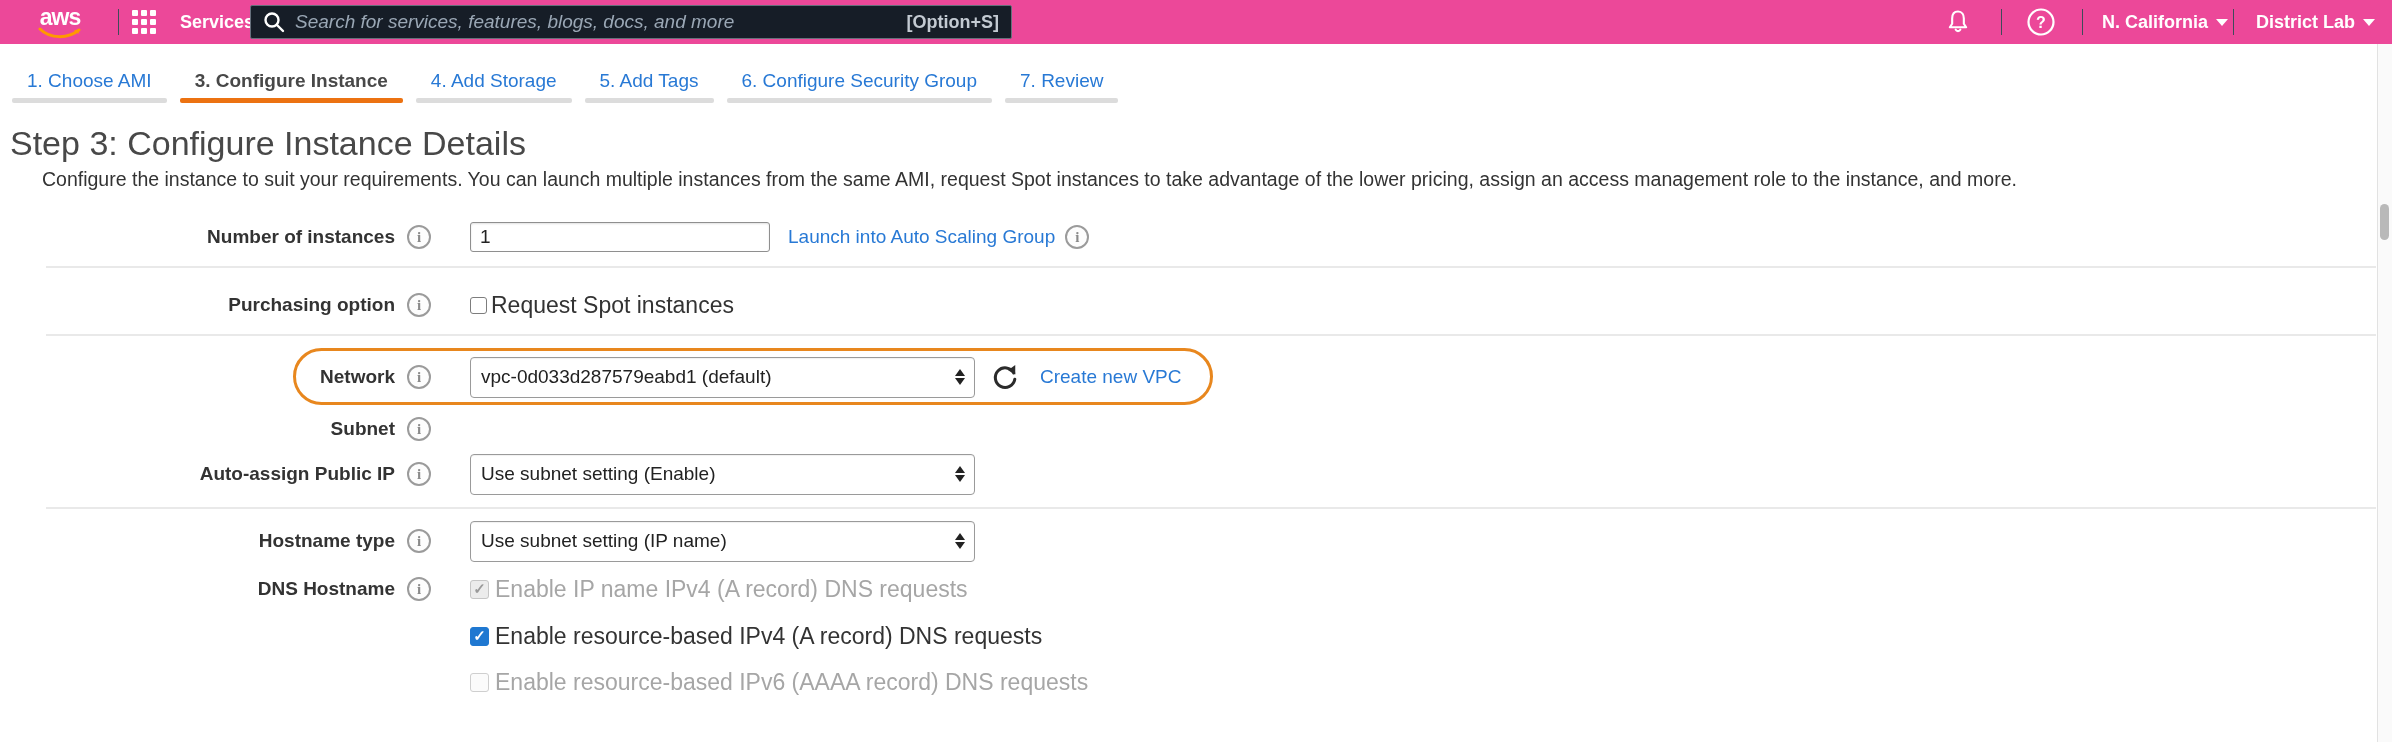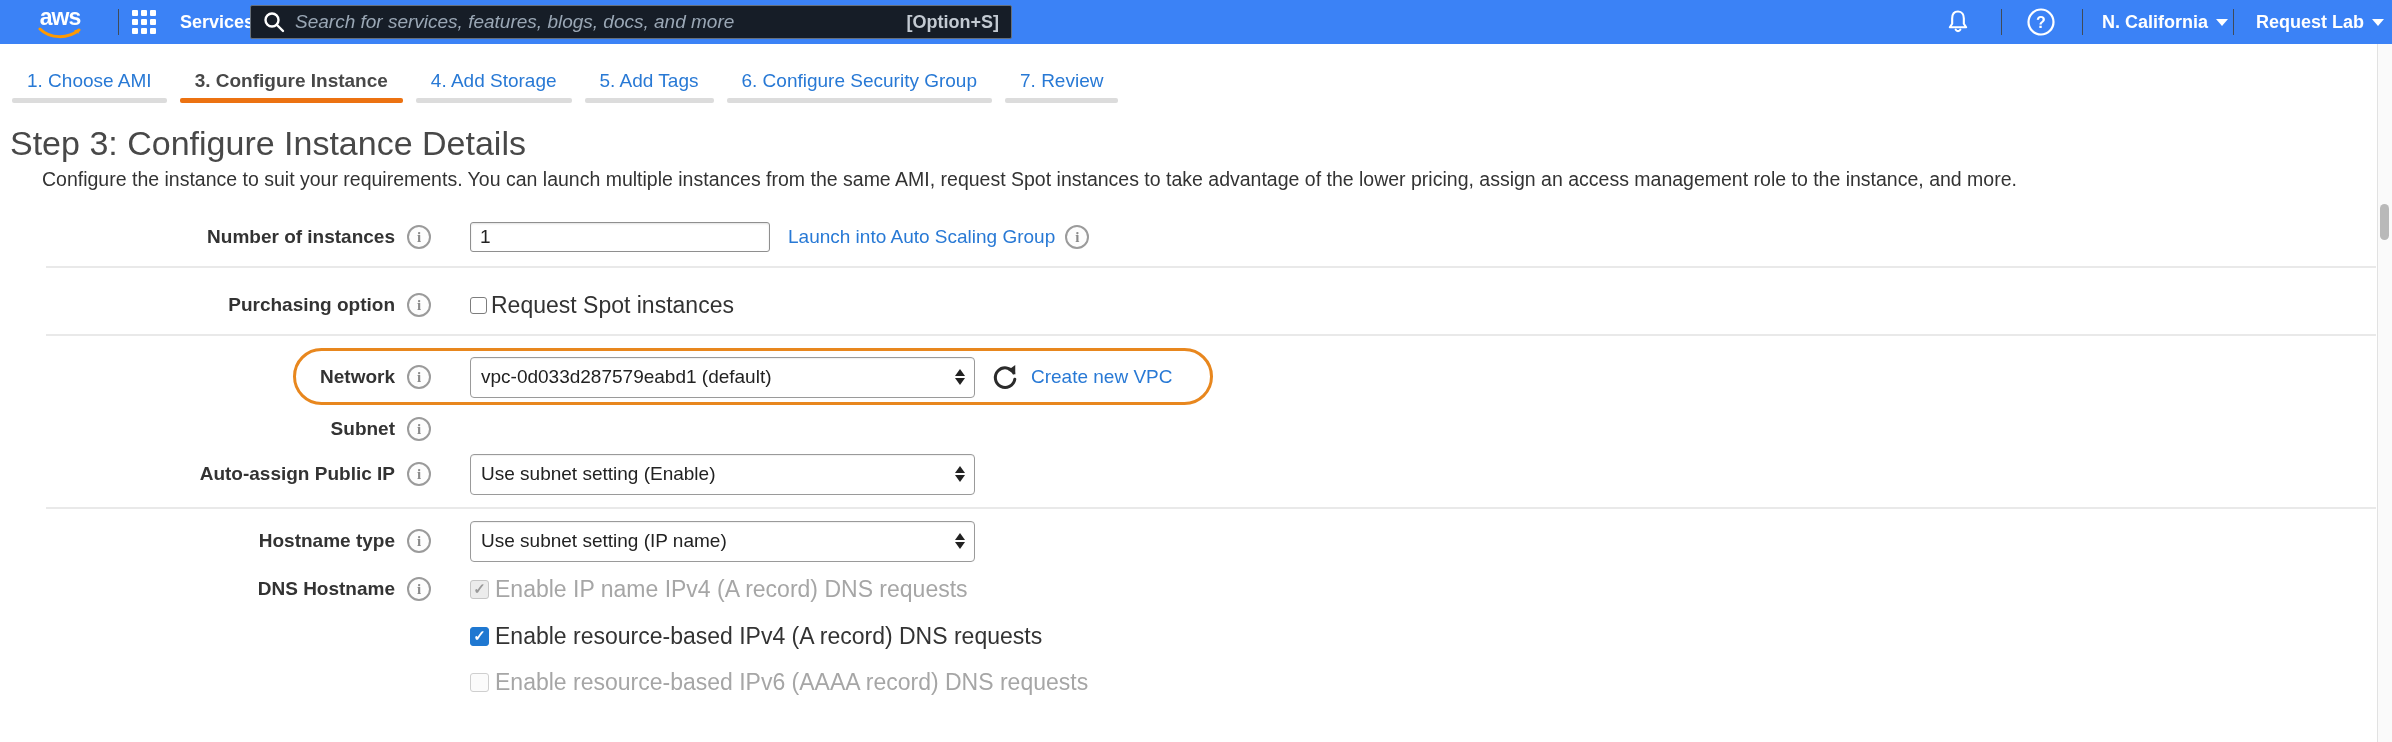--- a/index.html
+++ b/index.html
@@ -5,21 +5,21 @@
   * { margin:0; padding:0; box-sizing:border-box; }
   html,body { background:#e7e7e7; }
   .screen {
     position:relative; width:2392px; height:742px; background:#ffffff;
     overflow:hidden; font-family:"Liberation Sans", sans-serif; color:#333;
   }
 
   
   .topbar {
     position:absolute; left:0; top:0; width:2392px; height:44px;
-    background:#3b82f6; display:flex; align-items:center;
+    background:#ec4899; display:flex; align-items:center;
   }
   .aws-logo { position:absolute; left:34px; top:7px; width:52px; text-align:center; }
   .aws-logo .aws-text { color:#fff; font-weight:bold; font-size:23px; letter-spacing:-1px; line-height:20px; display:block; }
   .aws-logo svg { display:block; margin:0 auto; }
   .tb-divider { width:1px; height:26px; background:#3f4b5a; position:absolute; top:9px; }
   .services { position:absolute; left:132px; top:0; height:44px; display:flex; align-items:center; gap:24px; cursor:pointer; }
   .services-label { color:#fff; font-weight:bold; font-size:18px; }
   .searchbox {
     position:absolute; left:250px; top:5px; width:762px; height:34px;
     background:#161d27; border:1px solid #66707c; border-radius:2px;
@@ -144,21 +144,21 @@
         <text x="15" y="21" text-anchor="middle" font-size="16" font-weight="bold" fill="#ffffff" font-family="Liberation Sans, sans-serif">?</text>
       </svg>
     </div>
     <div class="tb-divider" style="left:2082px"></div>
     <div class="tb-menu" style="left:2102px">
       <span class="menu-label">N. California</span>
       <span class="caret-down"></span>
     </div>
     <div class="tb-divider" style="left:2233px"></div>
     <div class="tb-menu" style="left:2256px">
-      <span class="menu-label">Request Lab</span>
+      <span class="menu-label">District Lab</span>
       <span class="caret-down"></span>
     </div>
   </div>
 
   <div class="tabs">
     <div class="tab">
       <span class="tab-label">1. Choose AMI</span>
       <div class="tab-underline"></div>
     </div>
     <div class="tab active">
@@ -221,21 +221,21 @@
             <span class="up"></span>
             <span class="dn"></span>
           </span>
       </div>
       <span class="refresh-btn">
         <svg width="28" height="28" viewBox="0 0 24 24">
           <path d="M19.5 8.5 A 8.4 8.4 0 1 0 20.4 14" fill="none" stroke="#2b2b2b" stroke-width="2.6" stroke-linecap="round"></path>
           <polygon points="20.8,1.8 20.8,9.8 14.6,6.2" fill="#2b2b2b"></polygon>
         </svg>
       </span>
-      <a class="blue-link" style="margin-left:12px">Create new VPC</a>
+      <a class="blue-link" style="margin-left:21px">Create new VPC</a>
     </div>
   </div>
 
   <div class="form-row" style="top:412px">
     <div class="row-label">Subnet</div>
     <span class="info-icon">i</span>
   </div>
 
   <div class="form-row" style="top:457px">
     <div class="row-label">Auto-assign Public IP</div>

